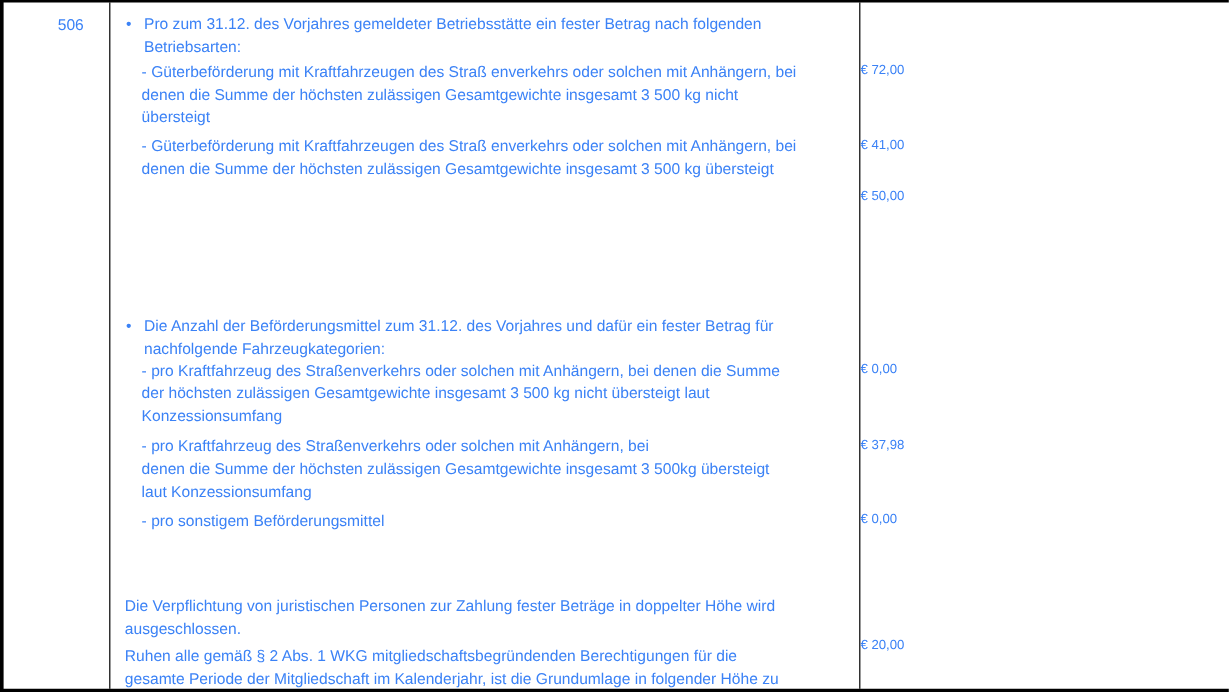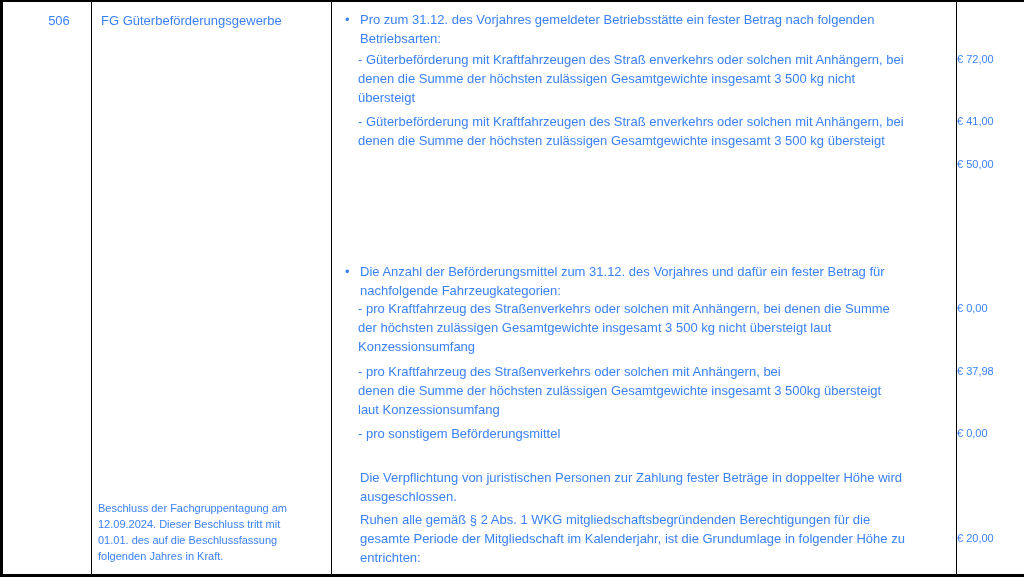--- a/index.html
+++ b/index.html
@@ -37,21 +37,21 @@
     white-space:pre-line;
   }
   .block{
     position:absolute;
     right:6px;
     font-size:13px;line-height:19px;
     white-space:pre-line;
   }
   .block.bullet{left:28px;}
   .block.sub{left:26px;}
-  .block.plain{left:28px;}
+  .block.plain{left:12px;margin-top:27px;}
   .marker{
     position:absolute;
     left:13px;
     font-size:13px;line-height:19px;
   }
   .amount{
     position:absolute;
     left:0;right:5px;
     text-align:left;
     font-size:11px;line-height:19px;
@@ -59,27 +59,20 @@
 </style>
 </head>
 <body>
 
 <div class="sheet">
 
   <div class="cell col-id">
     <div class="id-text">506</div>
   </div>
 
-  <div class="cell col-group">
-    <div class="group-title">FG Güterbeförderungsgewerbe</div>
-    <div class="footnote">Beschluss der Fachgruppentagung am
-12.09.2024. Dieser Beschluss tritt mit
-01.01. des auf die Beschlussfassung
-folgenden Jahres in Kraft.</div>
-  </div>
 
   <div class="cell col-desc">
     <span class="marker" style="top:8px">•</span>
     <span class="marker" style="top:260px">•</span>
 
     <div class="block bullet" style="top:8px">Pro zum 31.12. des Vorjahres gemeldeter Betriebsstätte ein fester Betrag nach folgenden
 Betriebsarten:</div>
     <div class="block sub" style="top:48px">- Güterbeförderung mit Kraftfahrzeugen des Straß enverkehrs oder solchen mit Anhängern, bei
 denen die Summe der höchsten zulässigen Gesamtgewichte insgesamt 3 500 kg nicht
 übersteigt</div>

